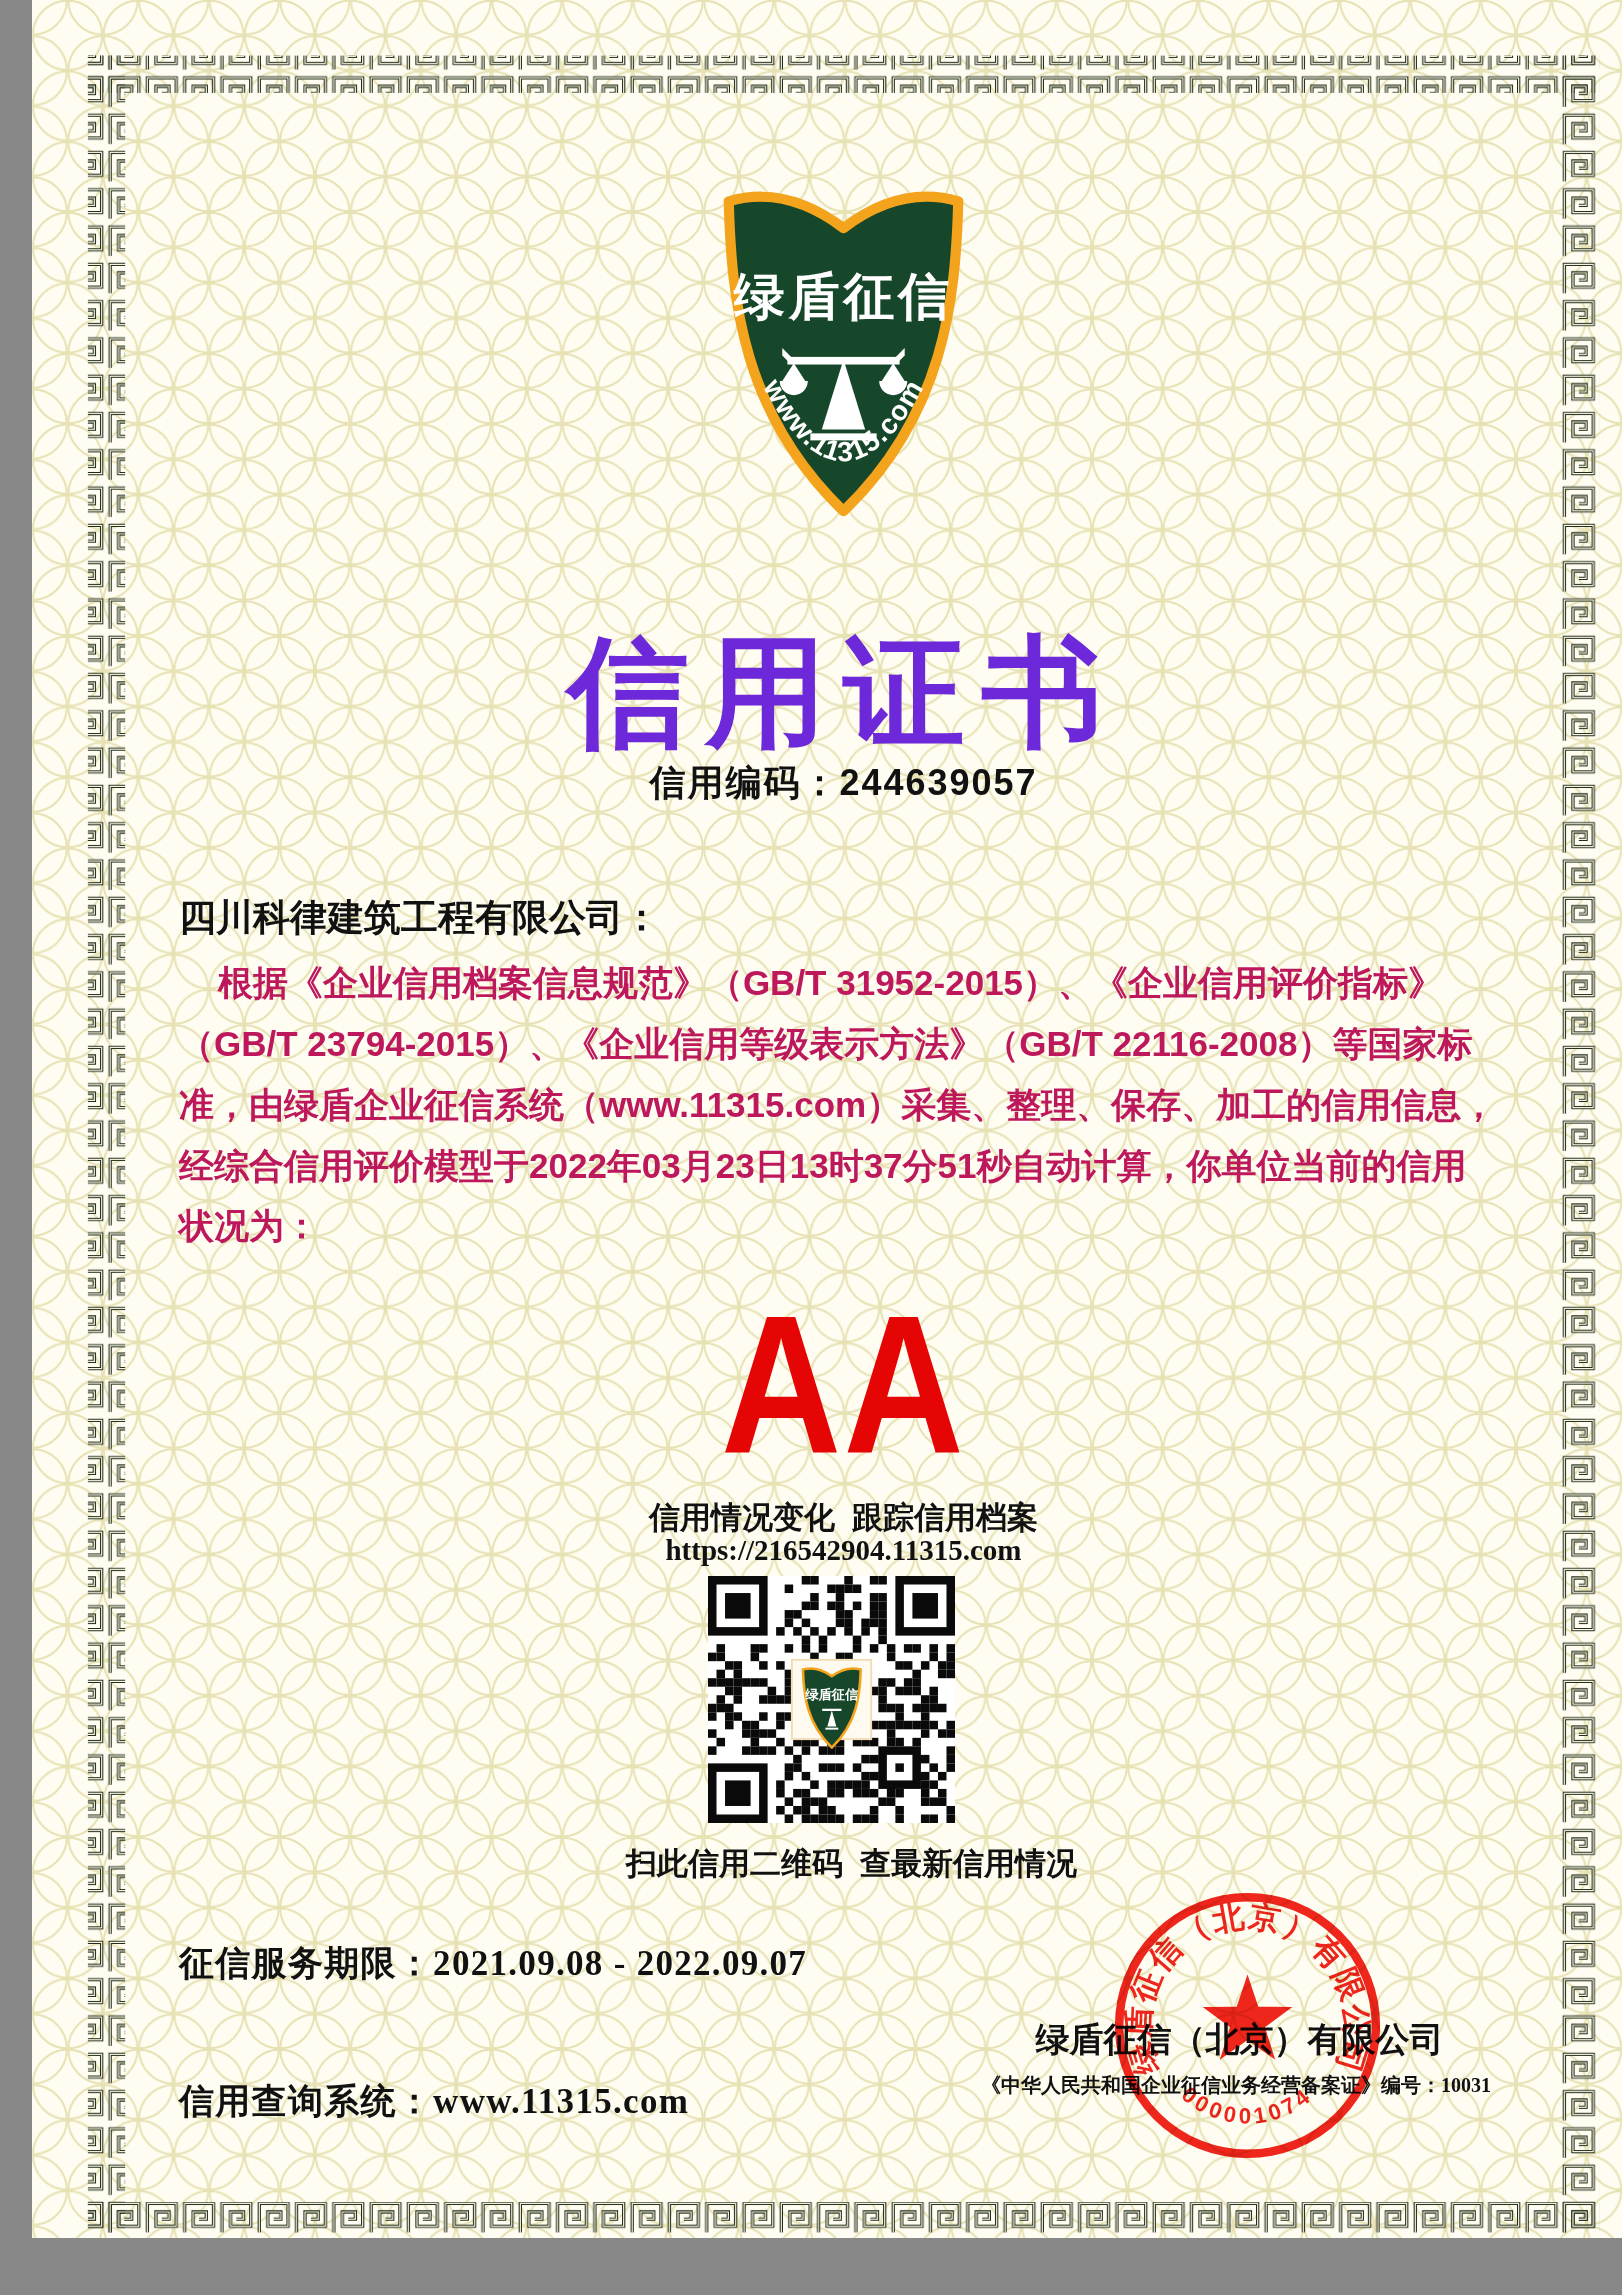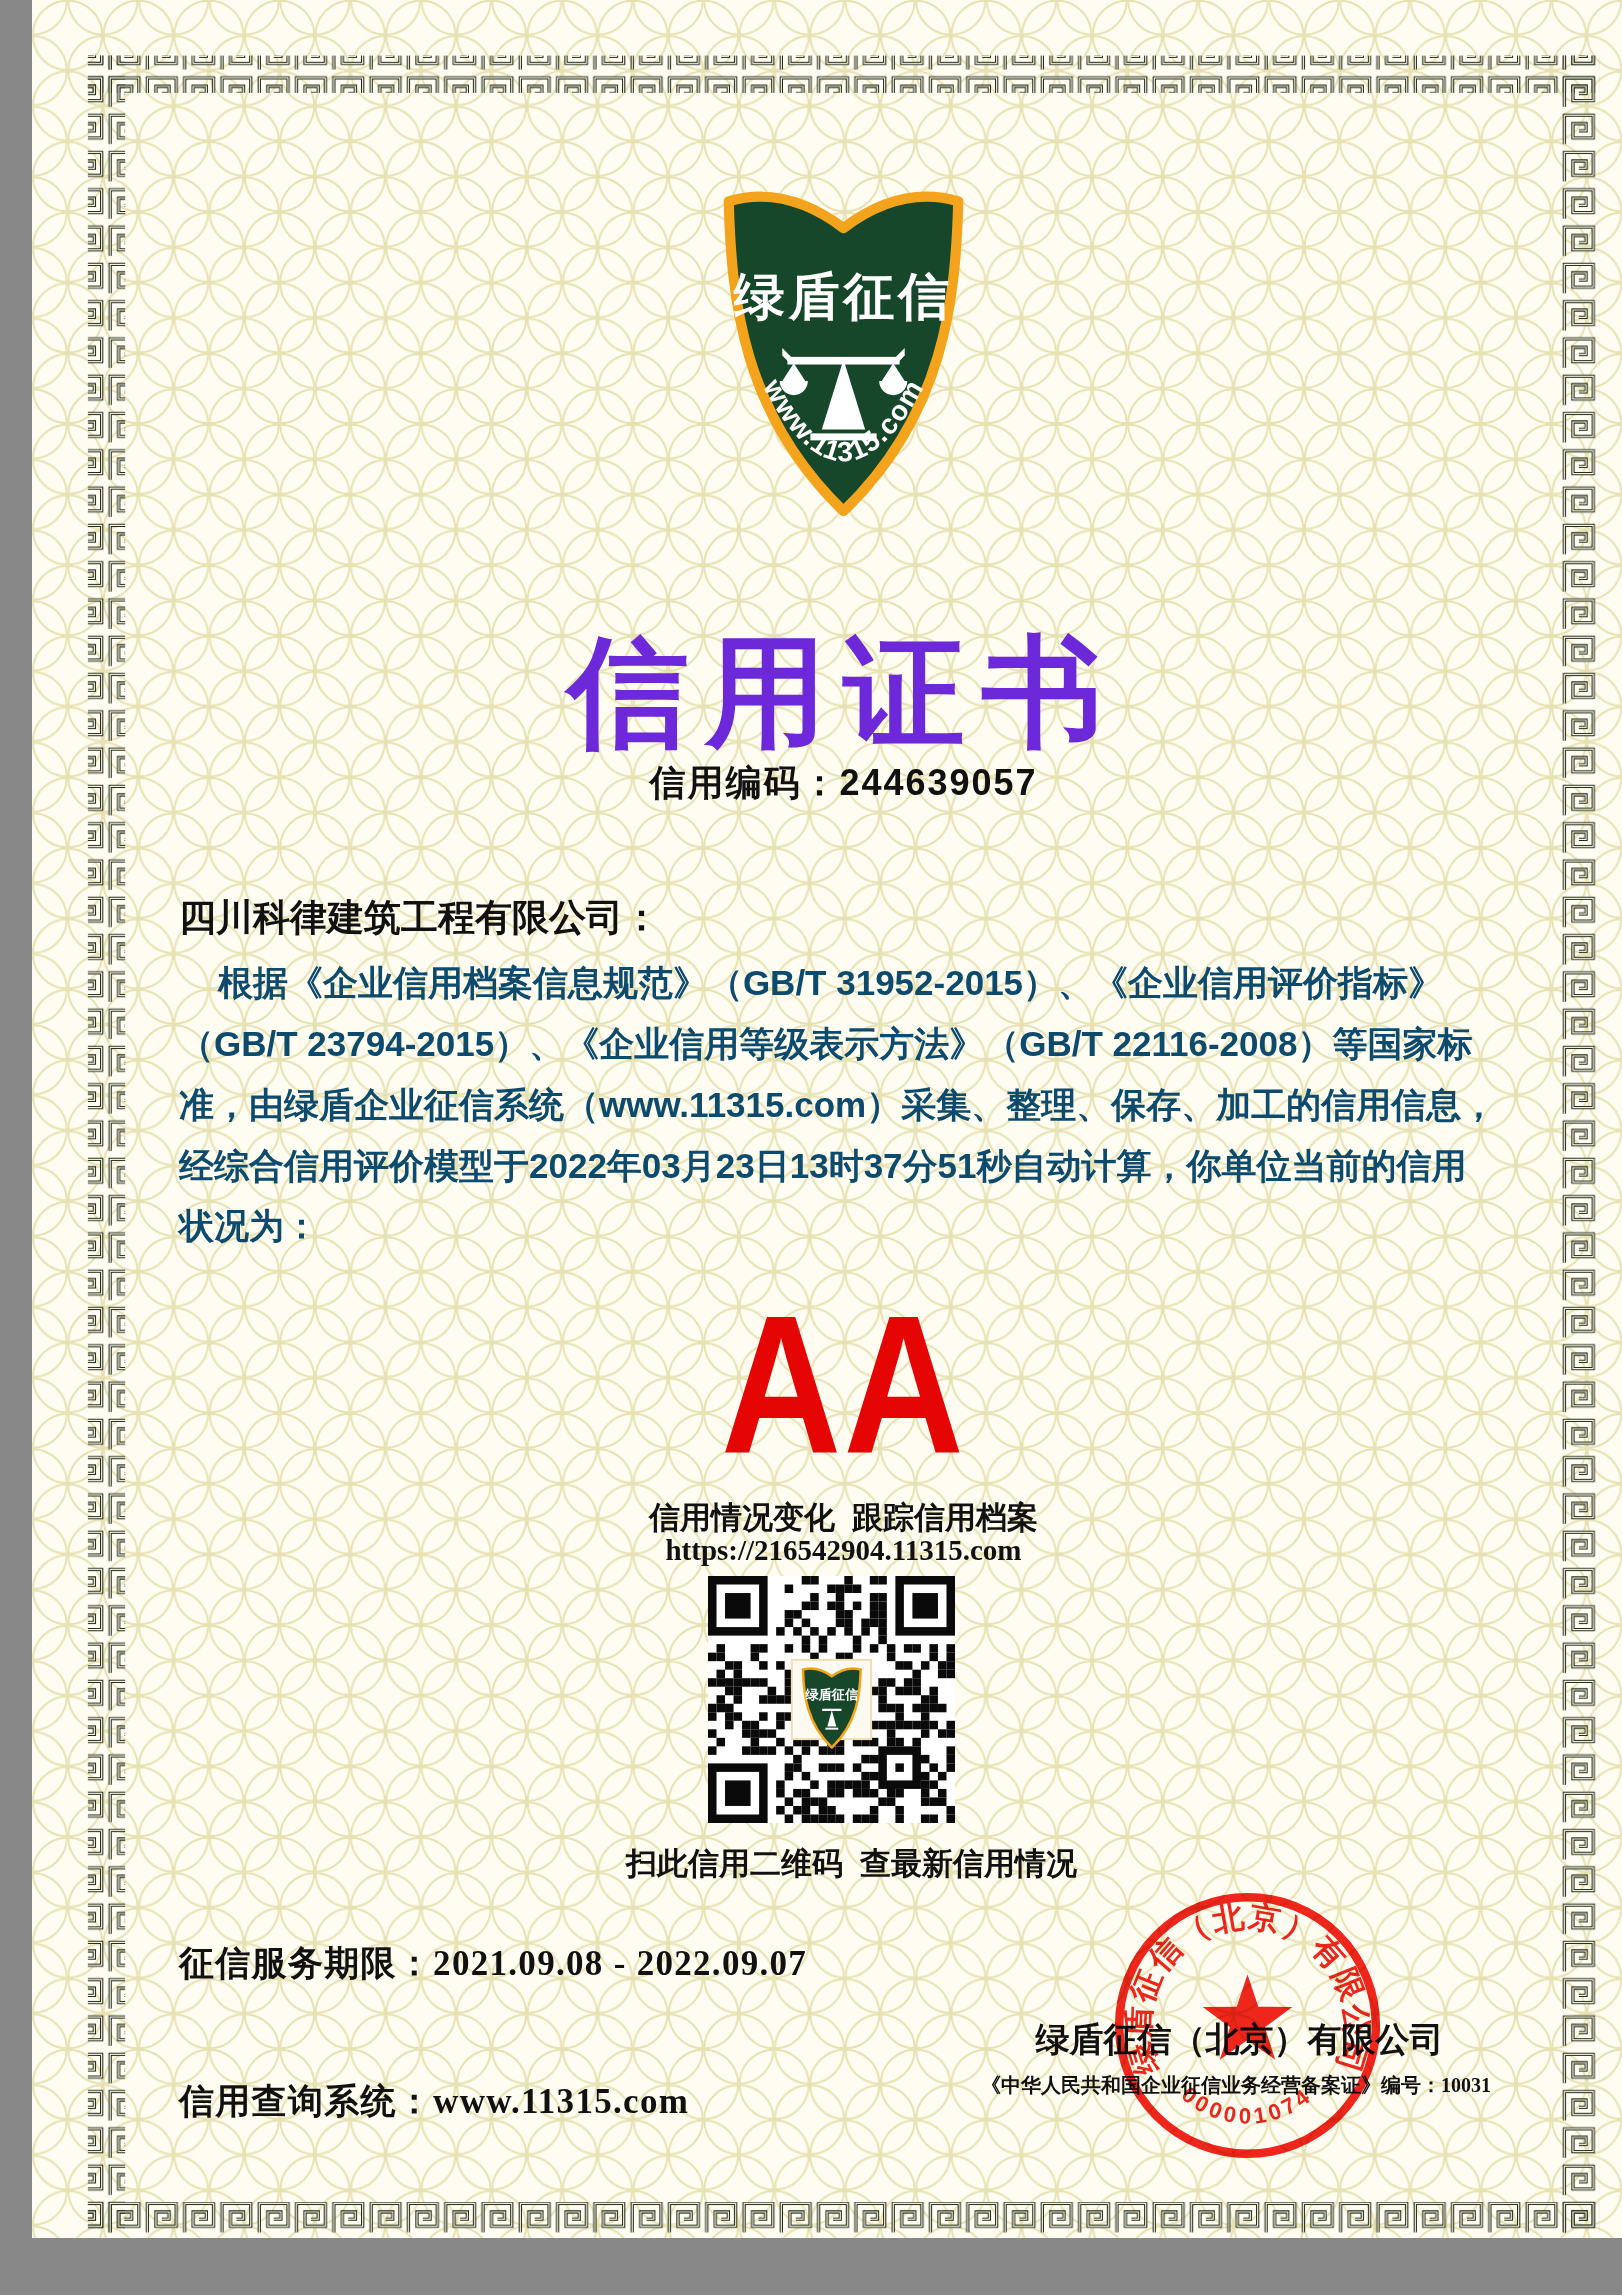--- a/index.html
+++ b/index.html
@@ -12,21 +12,21 @@
     margin-left:32px;
   }
   .abs { position:absolute; }
   .centered { left:0; width:1623px; text-align:center; }
   .title {
     top:612px; font-family:"Liberation Serif","DejaVu Serif",serif;
     font-size:121px; font-weight:bold; letter-spacing:17px; color:#6d28d9;
   }
   .credit-code { top:759px; font-size:36px; font-weight:bold; letter-spacing:2px; }
   .company-line { left:147px; top:893px; font-size:37px; font-weight:bold; }
-  .para-line { left:147px; width:1335px; font-size:35px; font-weight:bold; color:#0c4a6e; white-space:pre; }
+  .para-line { left:147px; width:1335px; font-size:35px; font-weight:bold; color:#be185d; white-space:pre; }
   .rating {
     top:1273px; font-size:196px; font-weight:bold; color:#e60505;
     transform:scaleX(.85); transform-origin:50% 50%; letter-spacing:2.6px;
   }
   .tracking { top:1497px; font-size:31px; font-weight:bold; white-space:pre; }
   .profile-url { top:1534px; font-size:29px; font-weight:bold;
     font-family:Liberation Serif, serif; }
   .qr-caption { top:1843px; font-size:31px; font-weight:bold; white-space:pre;padding-left:16px; }
   .footer-left-1, .footer-left-2 {
     left:147px; font-family:"Liberation Serif","DejaVu Serif",serif;

